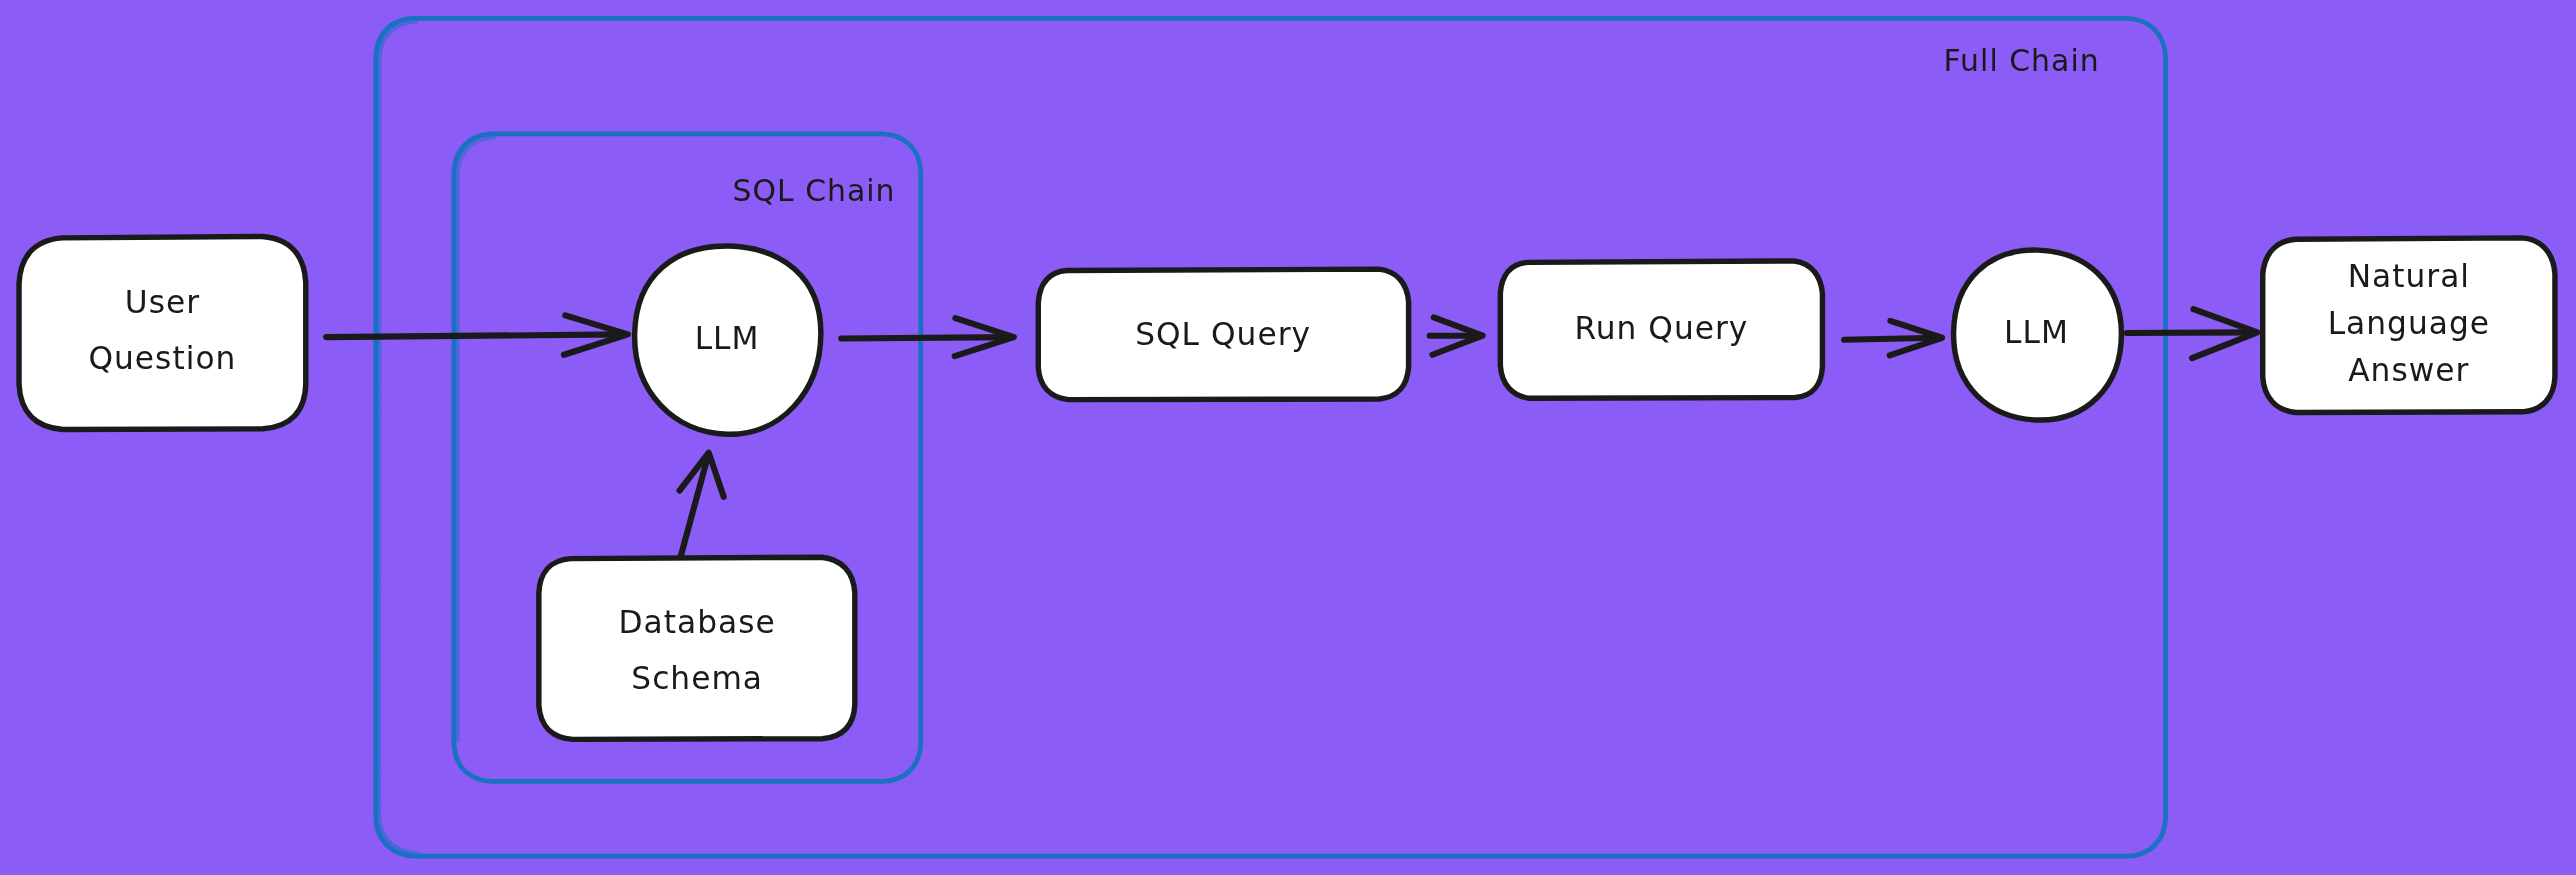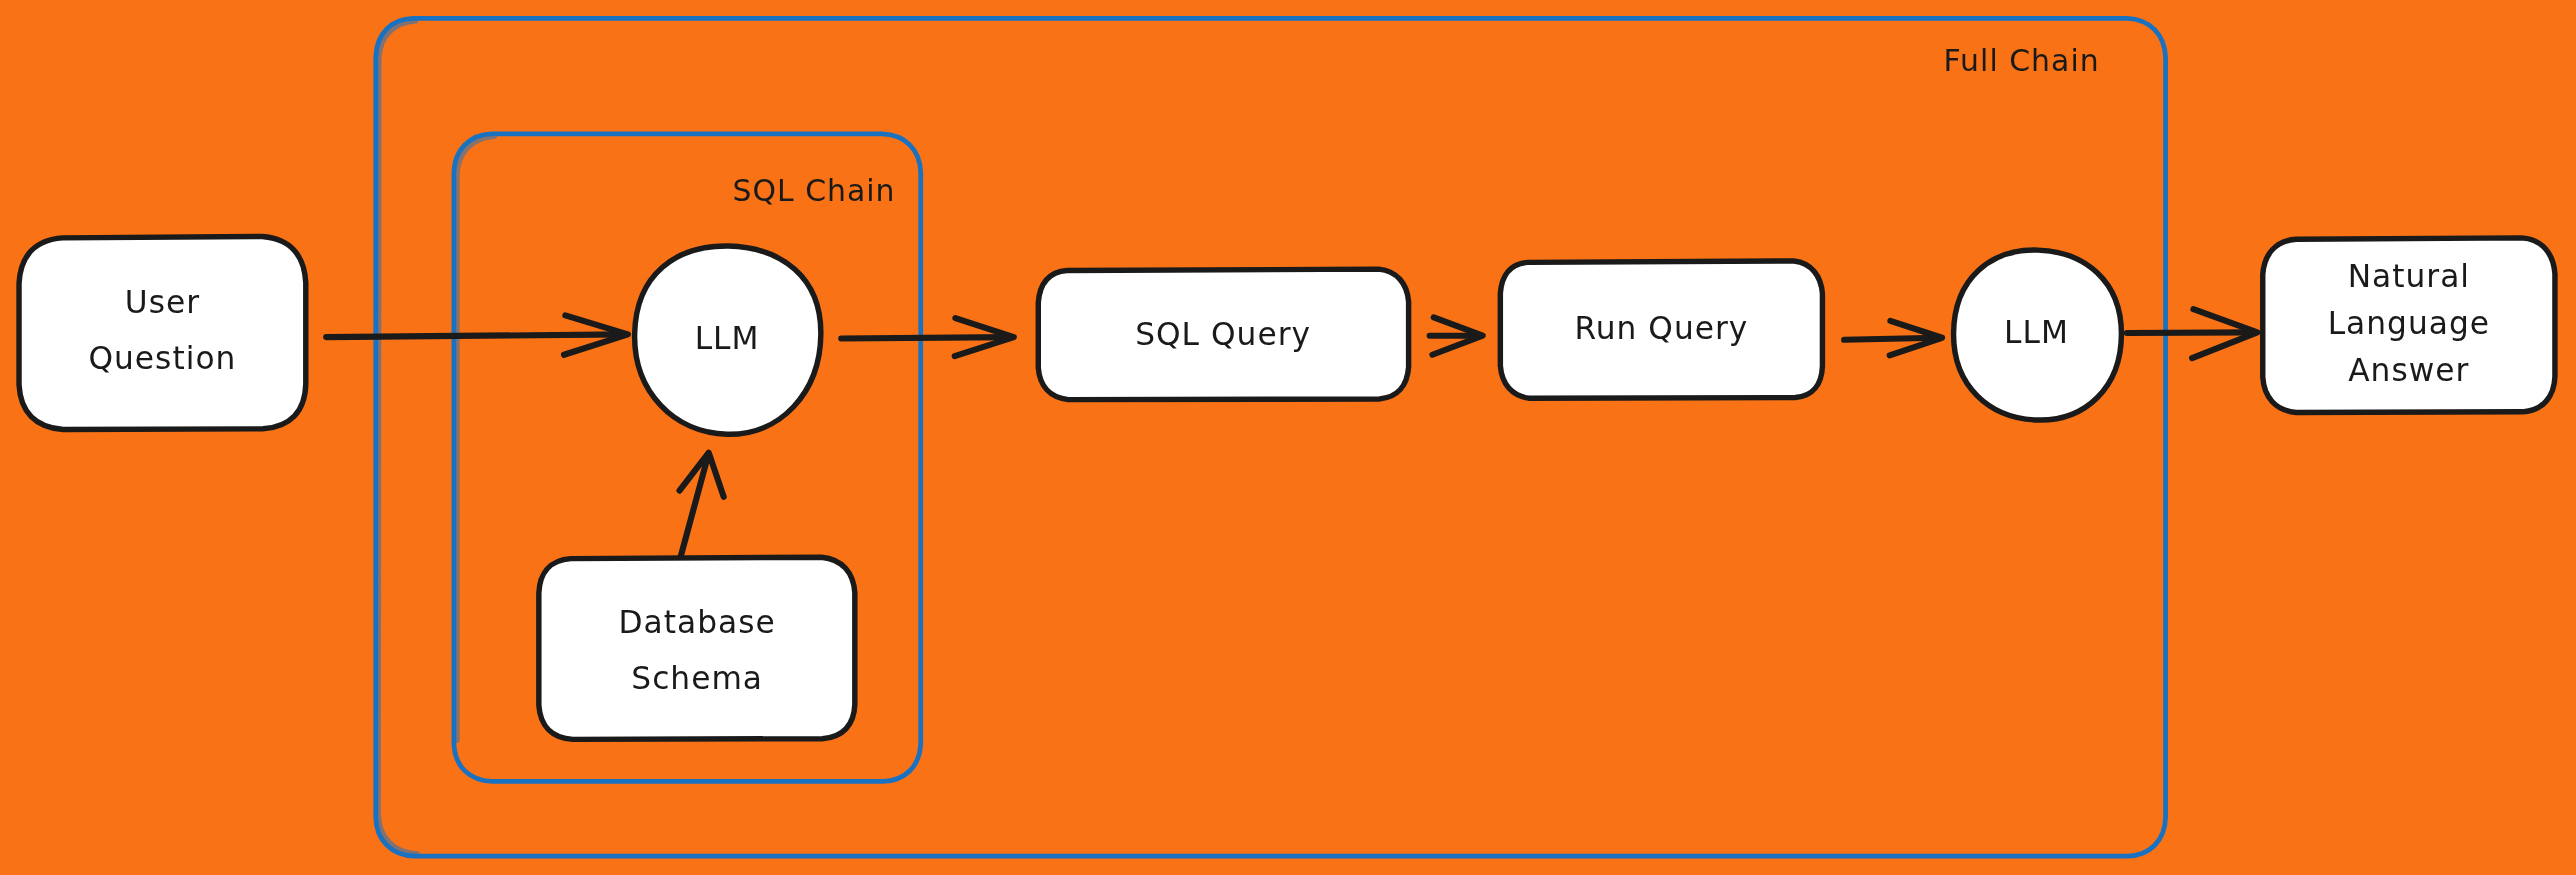--- a/index.html
+++ b/index.html
@@ -7,21 +7,21 @@
     padding: 0;
     background: #ffffff;
   }
   body {
     font-family: "DejaVu Sans", sans-serif;
   }
   #canvas-wrap {
     position: relative;
     width: 2576px;
     height: 876px;
-    background: #f97316;
+    background: #8b5cf6;
     overflow: hidden;
   }
   svg#diagram {
     display: block;
     width: 2576px;
     height: 876px;
   }
   .node-label {
     font-family: "DejaVu Sans", sans-serif;
     font-size: 46px;

